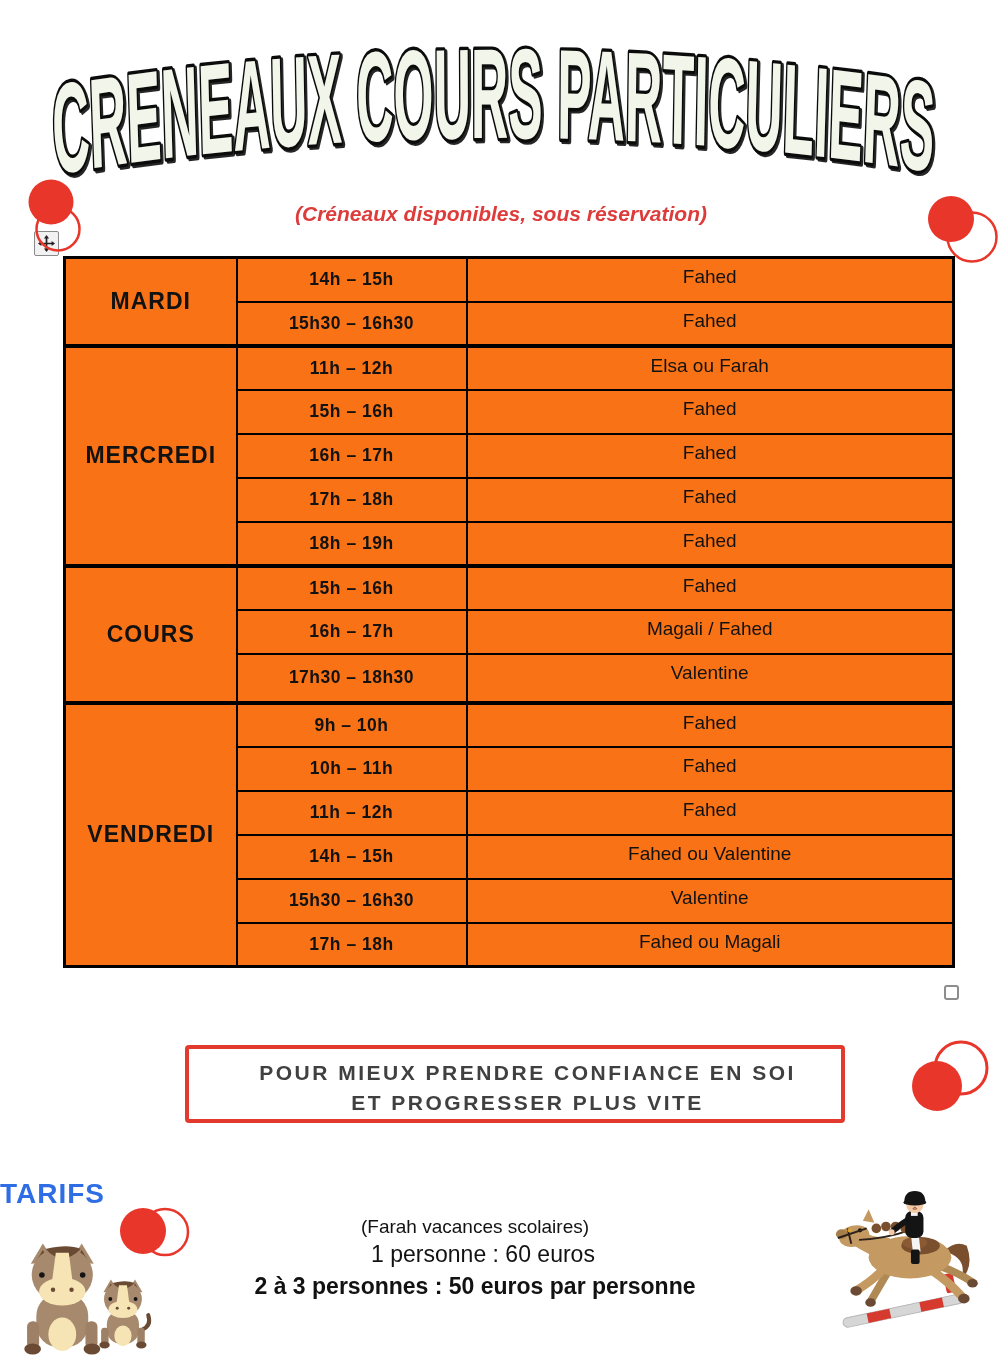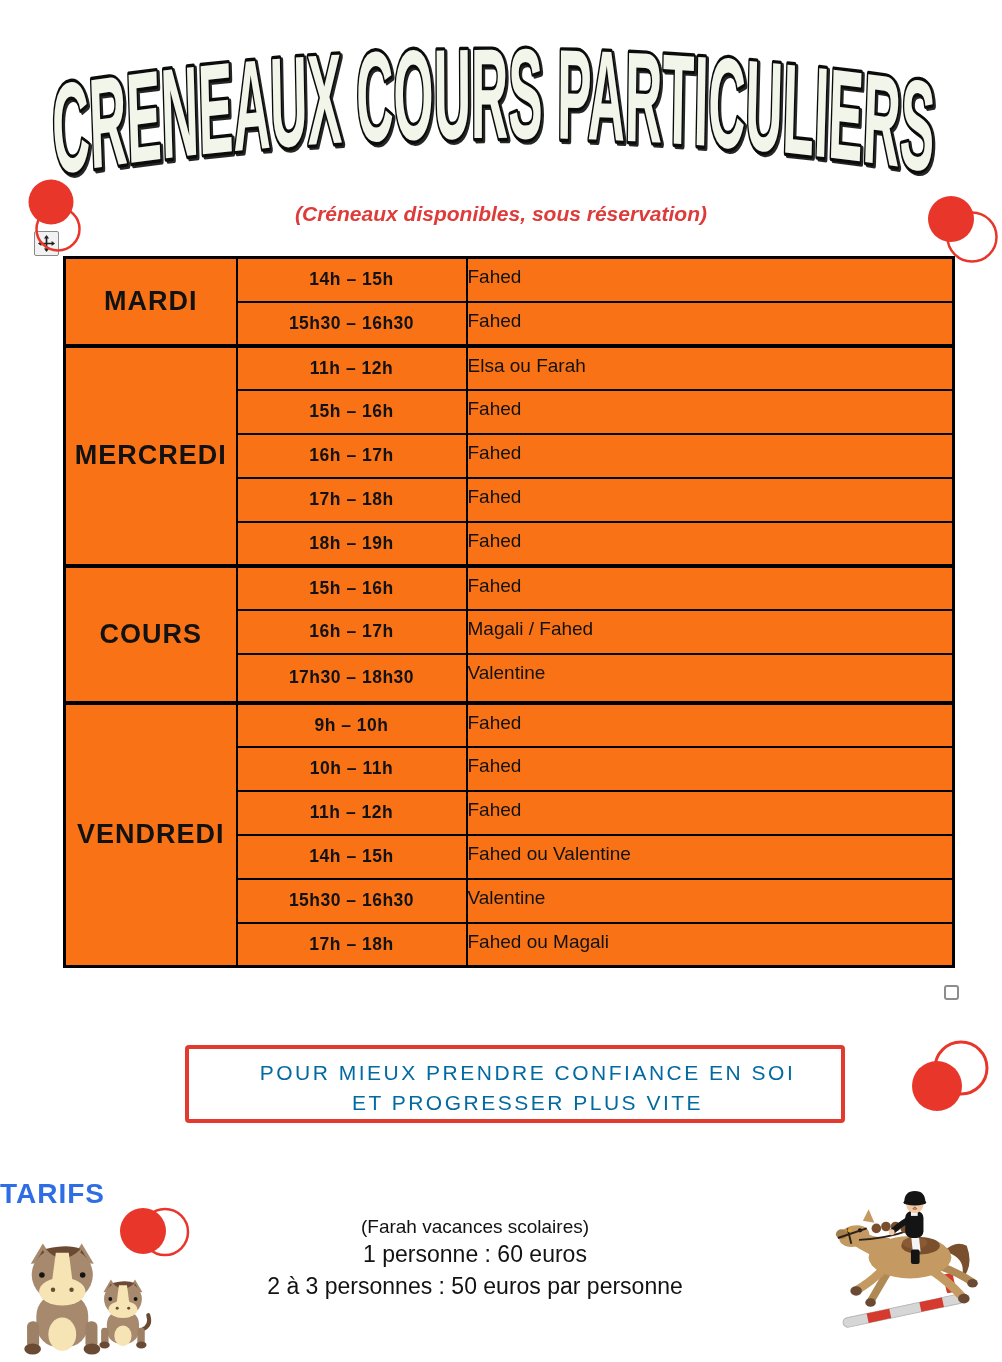--- a/index.html
+++ b/index.html
@@ -32,57 +32,57 @@
   }
   
   table.schedule{
     position:absolute;left:63px;top:256px;width:892px;
     border-collapse:collapse;table-layout:fixed;border:3px solid #000;
   }
   table.schedule td{border:2px solid #000;background:#f97316;}
   table.schedule tr{height:44px;}
   tr.group-start td{border-top:4px solid #000;}
   td.day{
-    font-weight:bold;font-size:27px;letter-spacing:1px;text-align:center;
+    font-weight:bold;font-size:23px;letter-spacing:1px;text-align:center;
     vertical-align:middle;border-right:3px solid #000;
   }
   td.time{
     font-weight:bold;font-size:17.5px;text-align:center;vertical-align:middle;
     letter-spacing:.5px;
   }
   td.instr{
-    font-size:19px;text-align:left;vertical-align:top;padding-top:7px;
+    font-size:19px;text-align:center;vertical-align:top;padding-top:7px;
   }
   
   .move-handle{
     position:absolute;left:34px;top:231px;width:25px;height:25px;
     background:#f2f2f2;border:1px solid #8a8a8a;border-radius:2px;
     display:flex;align-items:center;justify-content:center;cursor:move;
   }
   .resize-handle{
     position:absolute;left:944px;top:985px;width:15px;height:15px;
     background:#fff;border:2px solid #8d8d8d;border-radius:3px;cursor:nwse-resize;
   }
   
   .banner{
     position:absolute;left:185px;top:1045px;width:660px;height:78px;
     border:4px solid var(--banner-red);border-radius:4px;background:#fff;
     text-align:center;padding-top:9px;
   }
   .banner div{
-    font-size:21px;font-weight:400;letter-spacing:2.5px;line-height:30px;color:#0369a1;margin-left:25px;
+    font-size:21px;font-weight:700;letter-spacing:2.5px;line-height:30px;color:#404040;margin-left:25px;
   }
   .tarifs-heading{position:absolute;left:0;top:1178px;width:950px;text-align:left;
     font-size:28px;font-weight:800;letter-spacing:1px;color:var(--tarifs-blue);}
   .tarifs-note{position:absolute;left:0;top:1216px;width:950px;text-align:center;
     font-size:19px;font-weight:500;}
-  .tarifs-line1{position:absolute;left:0;top:1241px;width:950px;text-align:center;
+  .tarifs-line1{position:absolute;left:8px;top:1241px;width:950px;text-align:center;
     font-size:23px;}
   .tarifs-line2{position:absolute;left:0;top:1273px;width:950px;text-align:center;
-    font-size:23px;}
+    font-size:23px;font-weight:bold;}
   
   .decor{position:absolute;}
   .circles-top-left{left:27px;top:178px;}
   .circles-top-right{left:924px;top:192px;}
   .circles-mid-right{left:908px;top:1038px;}
   .circles-bottom-left{left:116px;top:1204px;}
   .horses-left{left:12px;top:1236px;}
   .horse-right{left:828px;top:1188px;}
 </style>
 </head>

